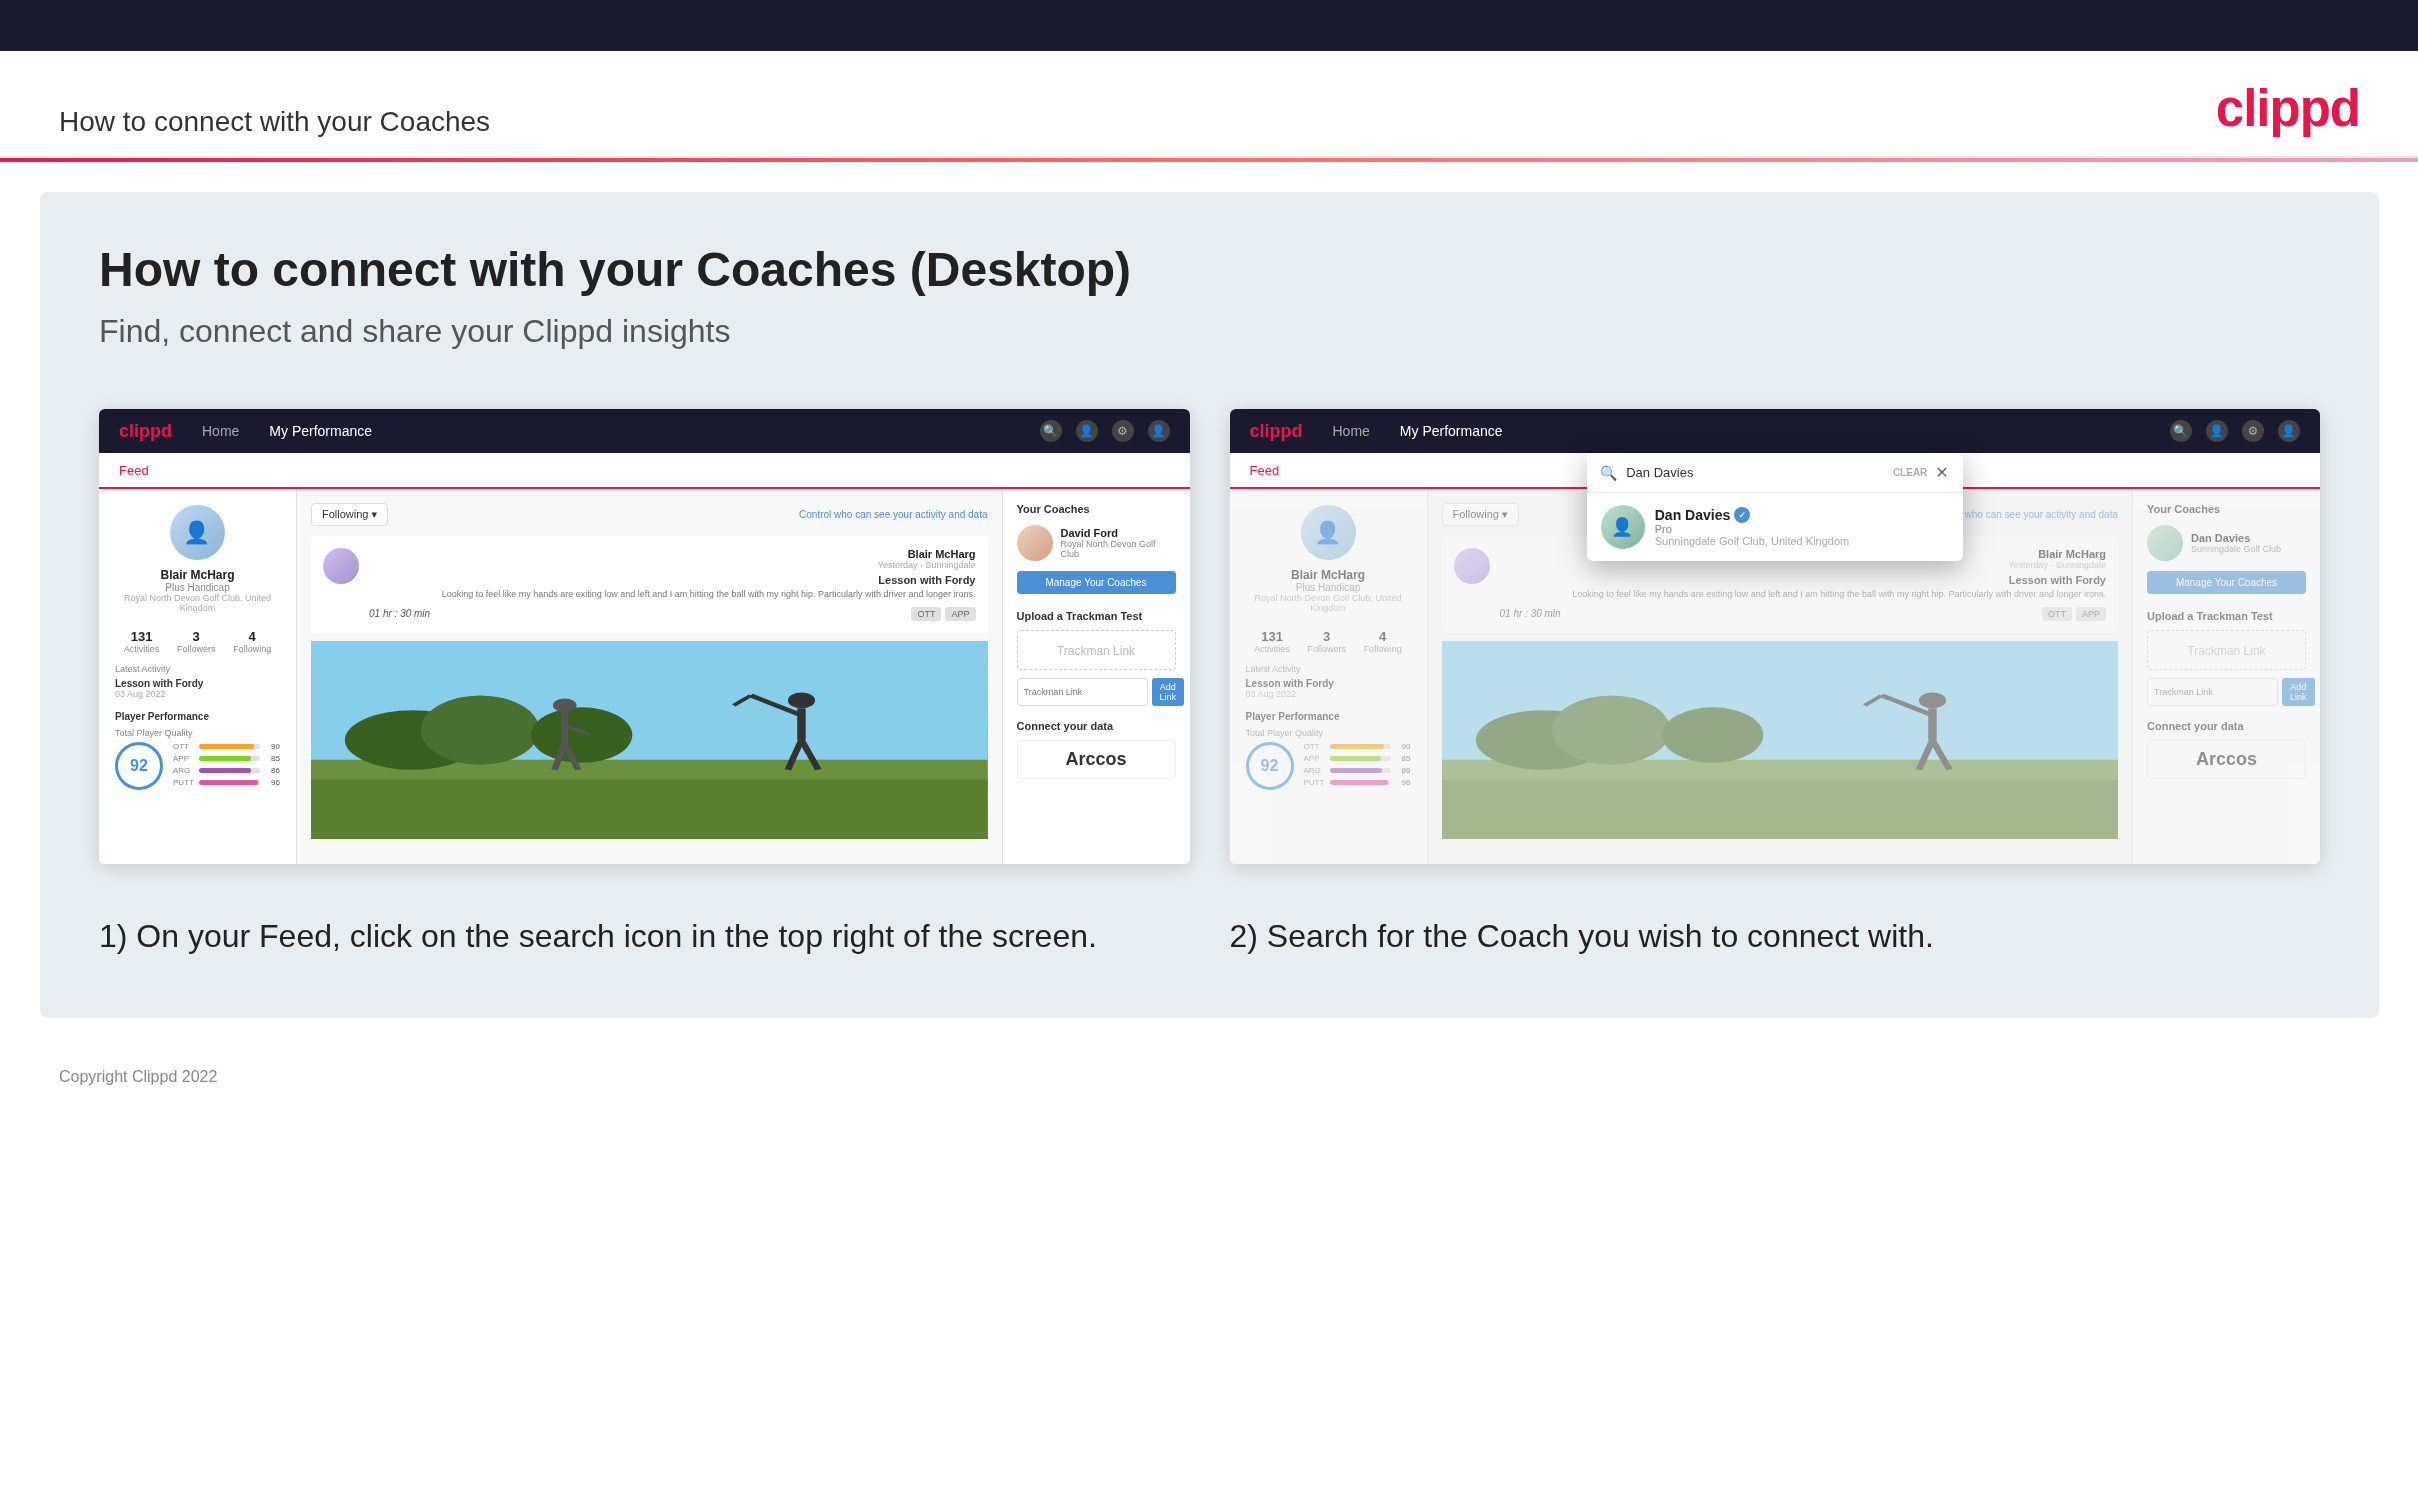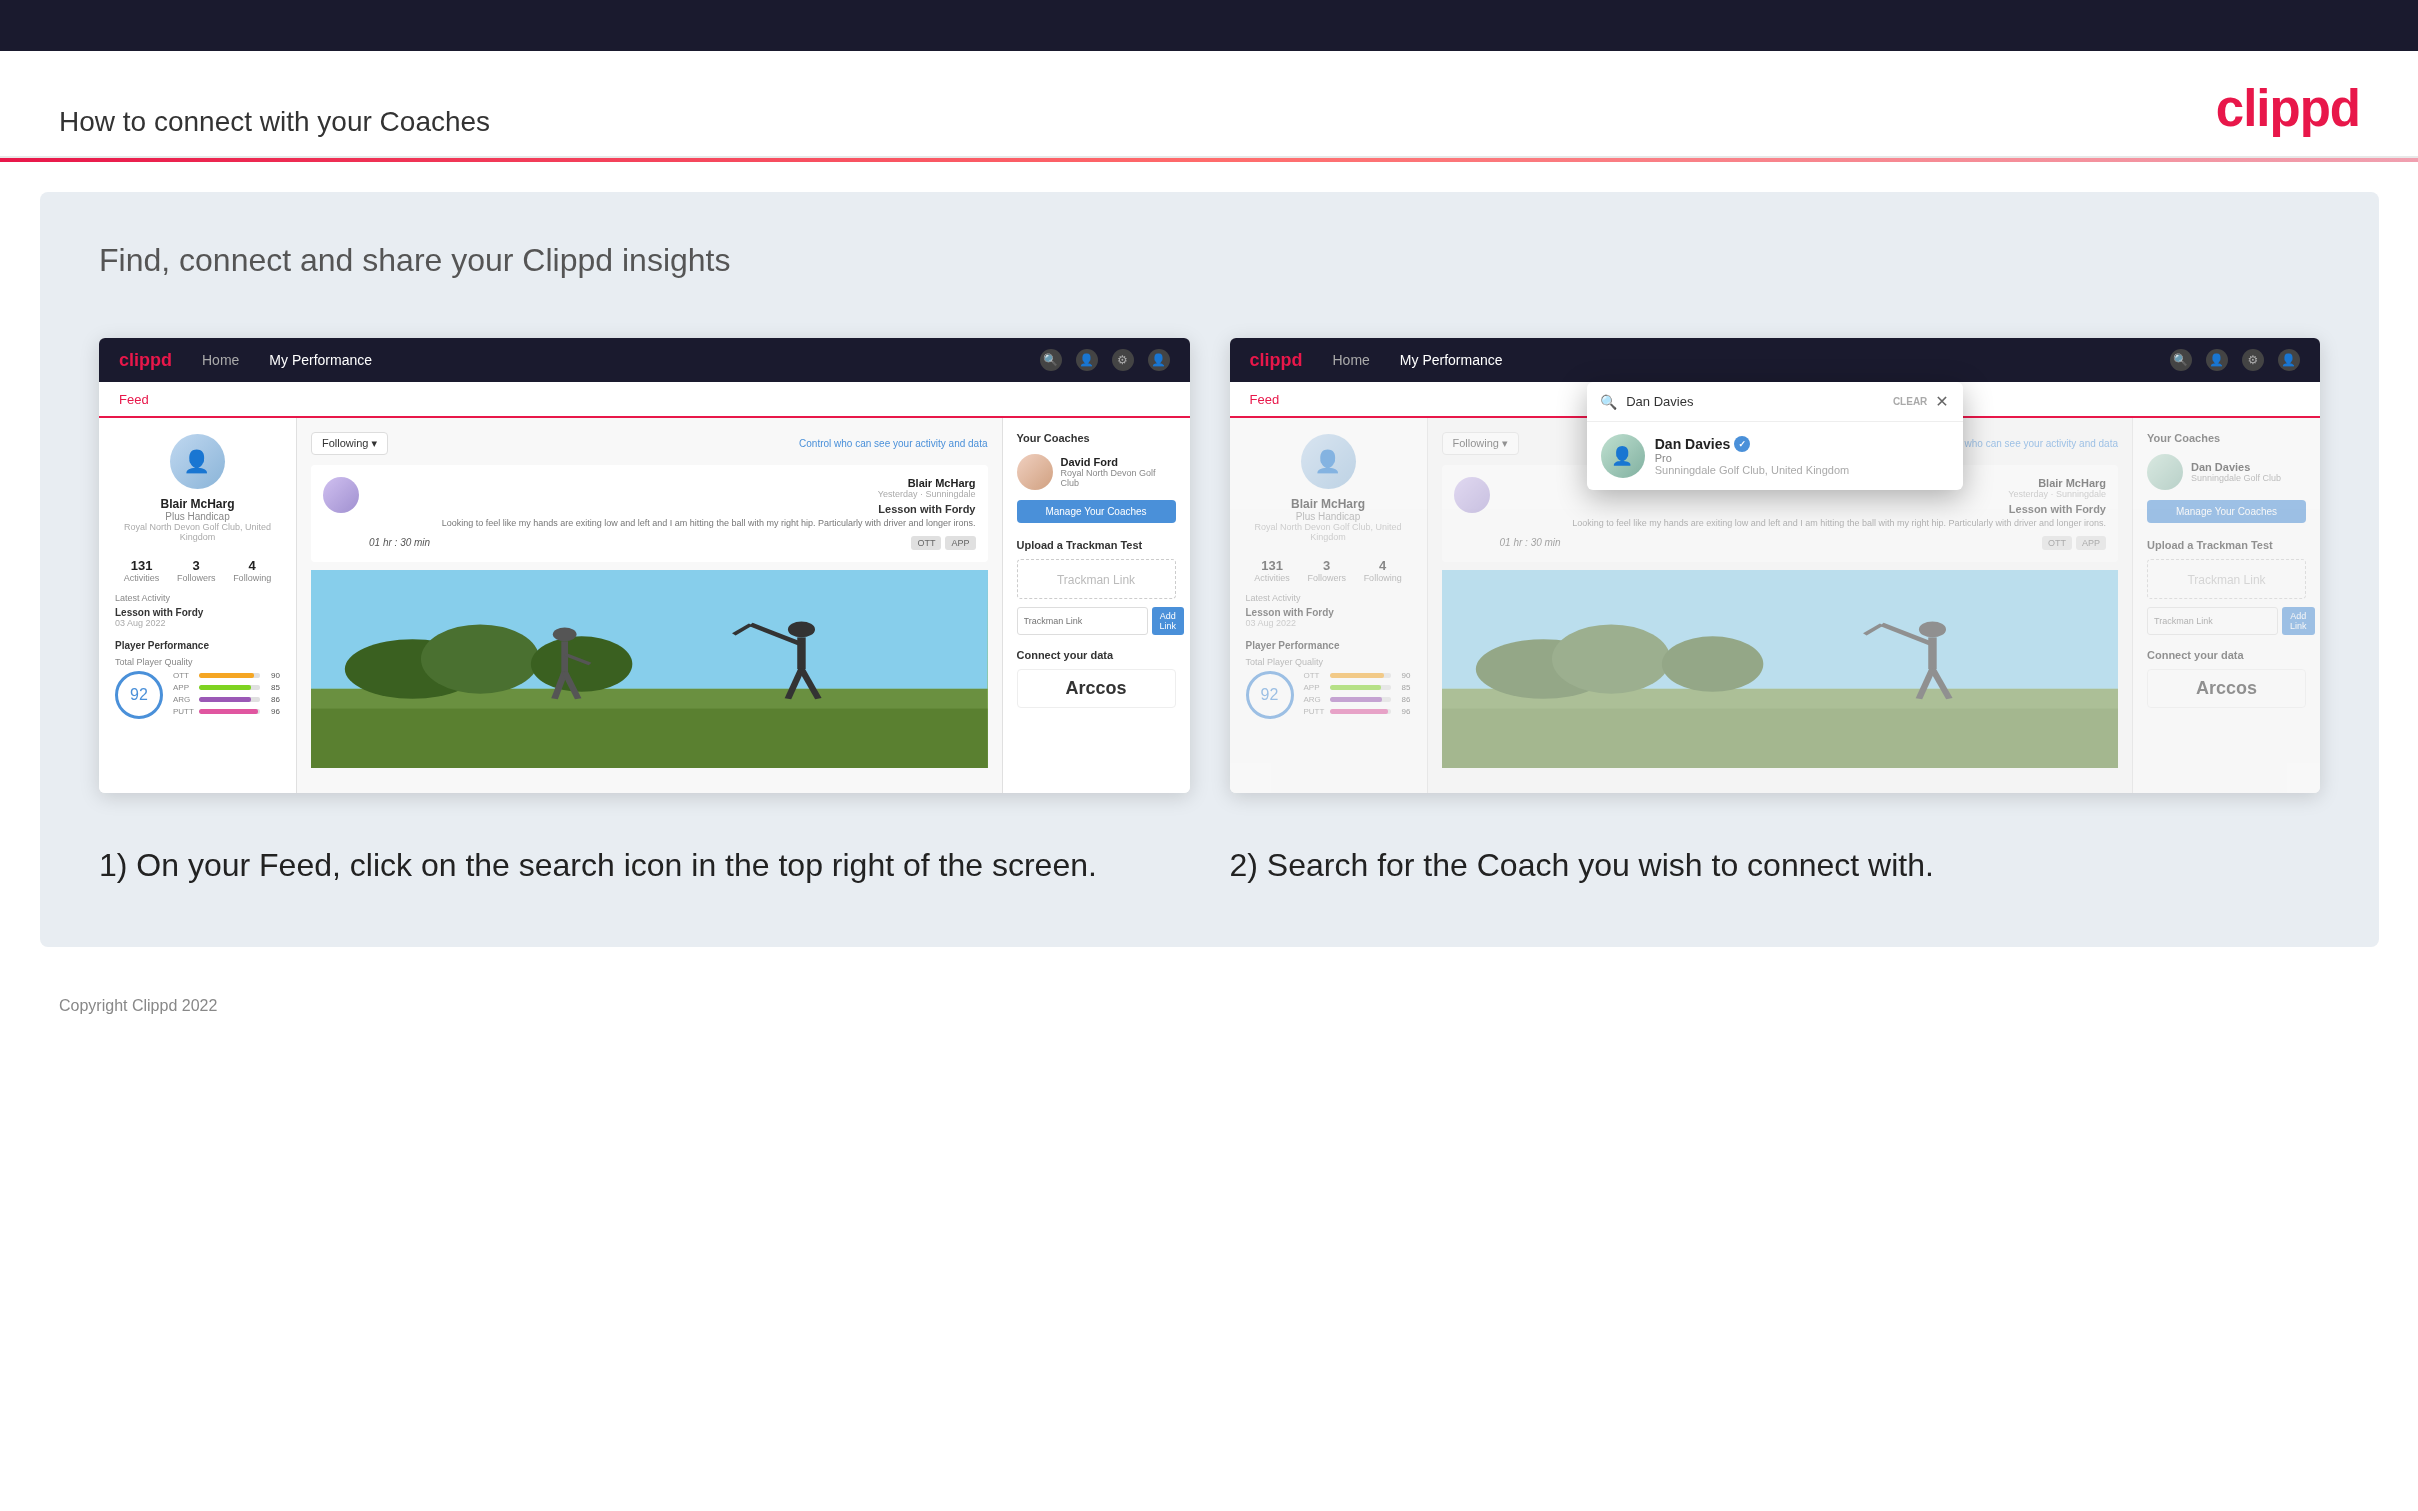--- a/index.html
+++ b/index.html
@@ -257,21 +257,21 @@
 
     .perf-circle {
       width: 48px;
       height: 48px;
       border-radius: 50%;
       border: 3px solid #4a90d9;
       display: flex;
       align-items: center;
       justify-content: center;
       font-size: 16px;
-      font-weight: 400;
+      font-weight: 700;
       color: #4a90d9;
       flex-shrink: 0;
     }
 
     .perf-bars {
       flex: 1;
     }
 
     .perf-bar-row {
       display: flex;
@@ -671,20 +671,21 @@
 <div class="top-bar"></div>
 
 <div class="header">
   <span class="header-title">How to connect with your Coaches</span>
   <span class="logo">clippd</span>
 </div>
 <div class="header-line"></div>
 
 <div class="main-content">
 
+  <div class="main-heading">How to connect with your Coaches (Desktop)</div>
   <div class="main-subheading">Find, connect and share your Clippd insights</div>
 
   <div class="screenshots-row">
 
     <div class="screenshot-container">
       <div class="mock-app">
 
         <div class="mock-nav">
           <span class="mock-nav-logo">clippd</span>
           <span class="mock-nav-item">Home</span>

